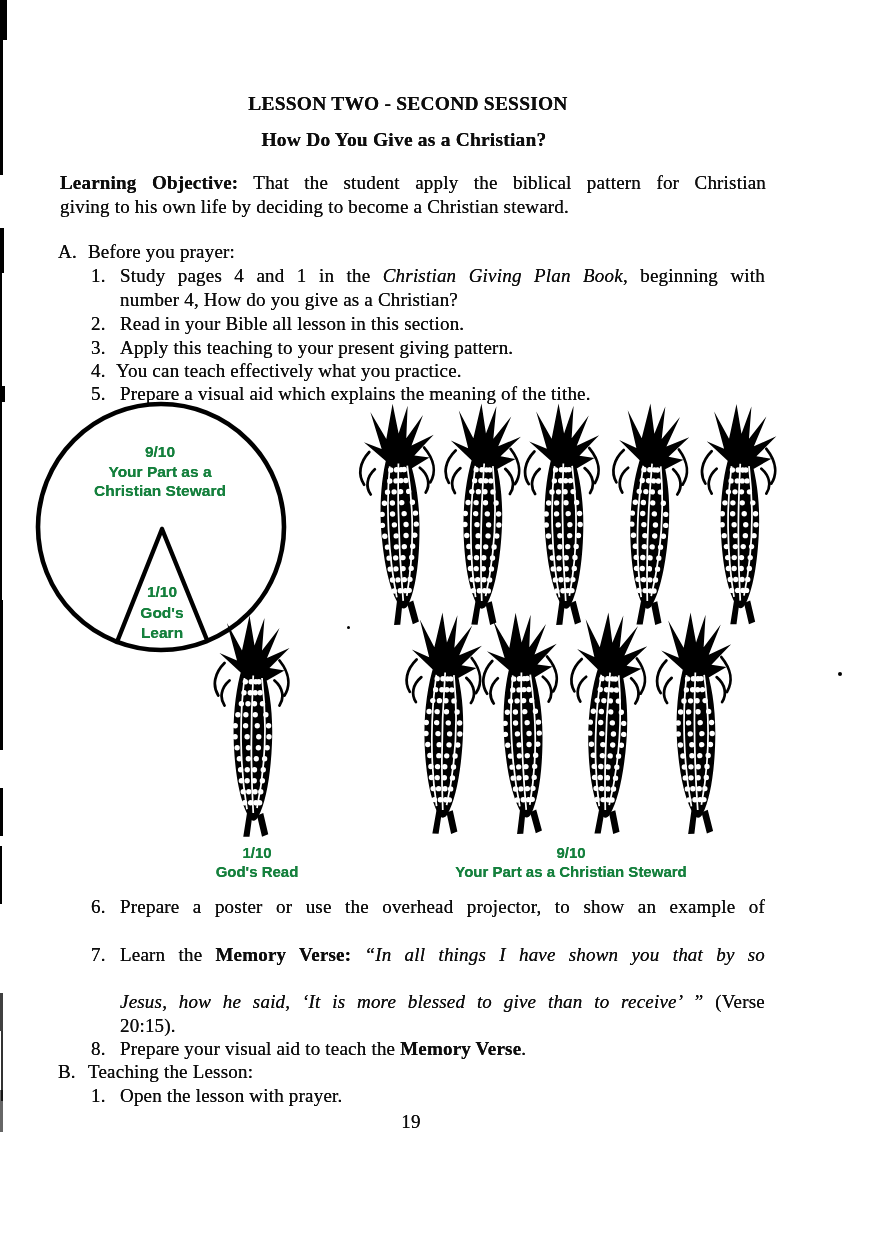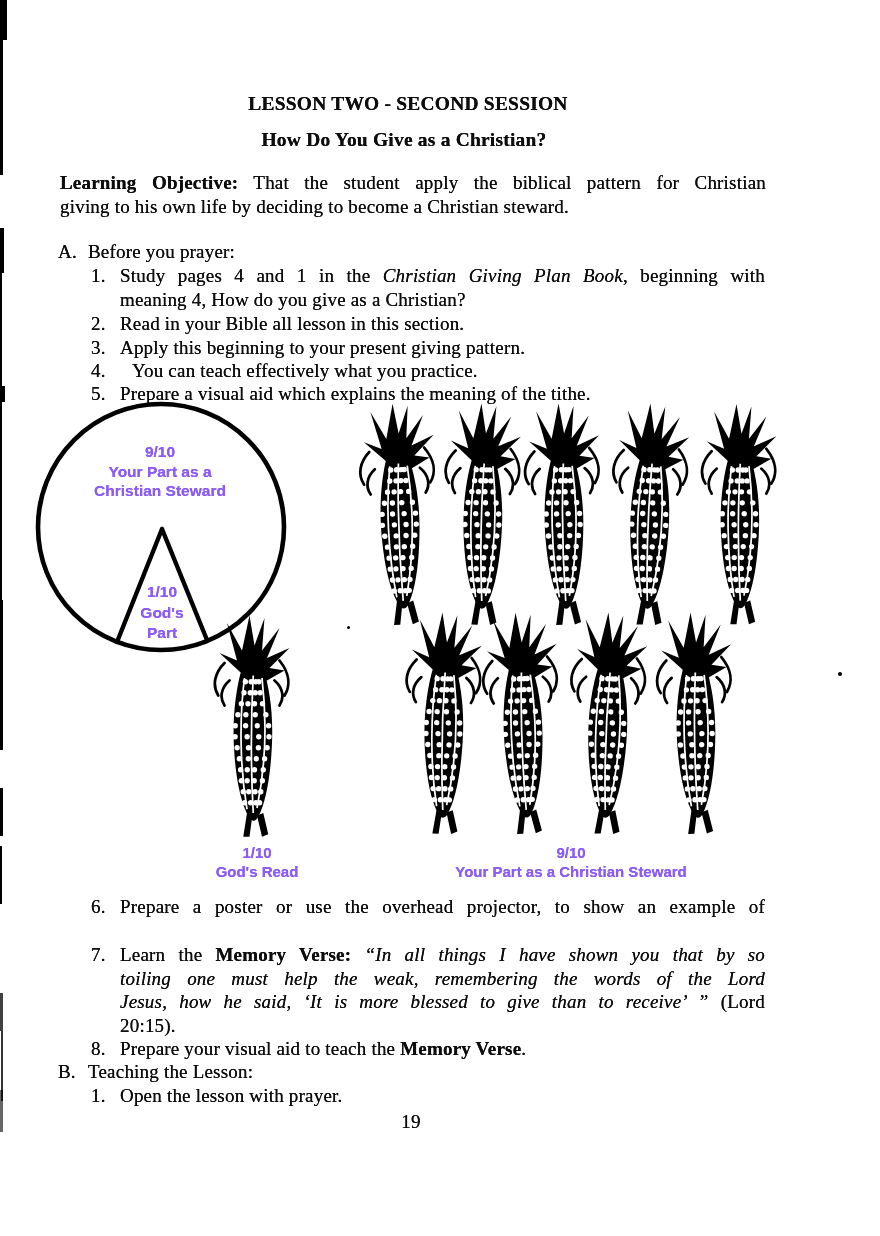--- a/index.html
+++ b/index.html
@@ -7,21 +7,21 @@
     position:relative;width:880px;height:1236px;background:#ffffff;
     overflow:hidden;font-family:"Liberation Serif",serif;color:#0d0d0d;
   }
   .t{position:absolute;font-size:19px;line-height:24px;letter-spacing:.2px;
      text-shadow:0 0 .45px currentColor;white-space:nowrap;}
   .bold{font-weight:bold;}
   .it{font-style:italic;}
   .center{text-align:center;}
   .just{white-space:normal;text-align:justify;text-align-last:justify;}
   .sans{position:absolute;font-family:"Liberation Sans",sans-serif;font-weight:bold;
-        font-size:15.5px;line-height:19.5px;text-align:center;color:#8b5cf6;
+        font-size:15.5px;line-height:19.5px;text-align:center;color:#15803d;
         text-shadow:0 0 .4px currentColor;}
   .art{position:absolute;background:#000;}
   .dot{position:absolute;background:#000;border-radius:50%;}
   svg.corn{position:absolute;}
   .figsvg{position:absolute;}
 </style>
 </head>
 <body>
 
 <div class="page">
@@ -49,47 +49,47 @@
   </div>
   <div class="t" style="left:60px;top:195px">giving to his own life by deciding to become a Christian steward.</div>
 
   <div class="t" style="left:58px;top:240px">A.</div>
   <div class="t" style="left:88px;top:240px">Before you prayer:</div>
 
   <div class="t" style="left:91px;top:264px">1.</div>
   <div class="t just" style="left:120px;top:264px;width:645px">
     <span>Study pages 4 and 1 in the </span><span class="it">Christian Giving Plan Book</span><span>, beginning with</span>
   </div>
-  <div class="t" style="left:120px;top:288px">meaning 4, How do you give as a Christian?</div>
+  <div class="t" style="left:120px;top:288px">number 4, How do you give as a Christian?</div>
 
   <div class="t" style="left:91px;top:312px">2.</div>
   <div class="t" style="left:120px;top:312px">Read in your Bible all lesson in this section.</div>
 
   <div class="t" style="left:91px;top:336px">3.</div>
-  <div class="t" style="left:120px;top:336px">Apply this beginning to your present giving pattern.</div>
+  <div class="t" style="left:120px;top:336px">Apply this teaching to your present giving pattern.</div>
 
   <div class="t" style="left:91px;top:359px">4.</div>
-  <div class="t" style="left:132px;top:359px">You can teach effectively what you practice.</div>
+  <div class="t" style="left:116px;top:359px">You can teach effectively what you practice.</div>
 
   <div class="t" style="left:91px;top:382px">5.</div>
   <div class="t" style="left:120px;top:382px">Prepare a visual aid which explains the meaning of the tithe.</div>
 
   <svg class="figsvg" style="left:33px;top:399px" width="256" height="256" viewBox="0 0 256 256">
     <circle cx="128" cy="128" r="123" fill="none" stroke="#000" stroke-width="4.6"></circle>
     <path d="M129,130 L84,243 M129,130 L174,241" fill="none" stroke="#000" stroke-width="4.4" stroke-linecap="round"></path>
   </svg>
   <div class="sans" style="left:55px;top:442px;width:210px">
     <div>9/10</div>
     <div>Your Part as a</div>
     <div>Christian Steward</div>
   </div>
   <div class="sans" style="left:103px;top:582px;width:118px;line-height:20.5px">
     <div>1/10</div>
     <div>God's</div>
-    <div>Part</div>
+    <div>Learn</div>
   </div>
 
   <svg style="position:absolute;width:0;height:0" aria-hidden="true">
     <defs>
       <symbol id="cornsym" viewBox="0 0 64 180">
         <path d="M32,54 L6,30 L20,36 L12,6 L24,28 L30,0 L34,24 L42,2 L40,28 L54,10 L44,34 L62,26 L46,42 L58,44 L44,52 Z" fill="#000"></path>
         <path d="M10,38 C2,46 0,56 5,64 M54,36 C62,46 63,56 58,64 M14,52 C7,58 6,66 10,72 M50,52 C57,58 58,66 54,72" stroke="#000" stroke-width="2.2" fill="none" stroke-linecap="round"></path>
         <path d="M24,42 C18,62 16,88 18,112 C20,138 25,154 30,162 C32,165 35,165 37,161 C43,150 47,128 48,102 C49,78 46,58 41,42 C36,32 28,32 24,42 Z" fill="#000"></path>
         <path d="M26,50 C22,80 22,120 28,155 M33,48 C31,84 31,122 33,158 M40,50 C44,84 43,120 36,154" stroke="#fff" stroke-width="1.4" fill="none"></path>
         <g id="corn-kernels">
@@ -189,23 +189,22 @@
     <div>Your Part as a Christian Steward</div>
   </div>
 
   <div class="t" style="left:91px;top:895px">6.</div>
   <div class="t just" style="left:120px;top:895px;width:645px">Prepare a poster or use the overhead projector, to show an example of</div>
 
   <div class="t" style="left:91px;top:943px">7.</div>
   <div class="t just" style="left:120px;top:943px;width:645px">
     <span>Learn the </span><span class="bold">Memory Verse: </span><span class="it">“In all things I have shown you that by so</span>
   </div>
-  <div class="t just it" style="left:120px;top:967px;width:645px">toiling one must help the weak, remembering the words of the Lord</div>
   <div class="t just" style="left:120px;top:990px;width:645px">
-    <span class="it">Jesus, how he said, ‘It is more blessed to give than to receive’ ” </span><span>(Lord</span>
+    <span class="it">Jesus, how he said, ‘It is more blessed to give than to receive’ ” </span><span>(Verse</span>
   </div>
   <div class="t" style="left:120px;top:1014px">20:15).</div>
 
   <div class="t" style="left:91px;top:1037px">8.</div>
   <div class="t" style="left:120px;top:1037px">
     <span>Prepare your visual aid to teach the </span><span class="bold">Memory Verse</span><span>.</span>
   </div>
 
   <div class="t" style="left:58px;top:1060px">B.</div>
   <div class="t" style="left:88px;top:1060px">Teaching the Lesson:</div>

